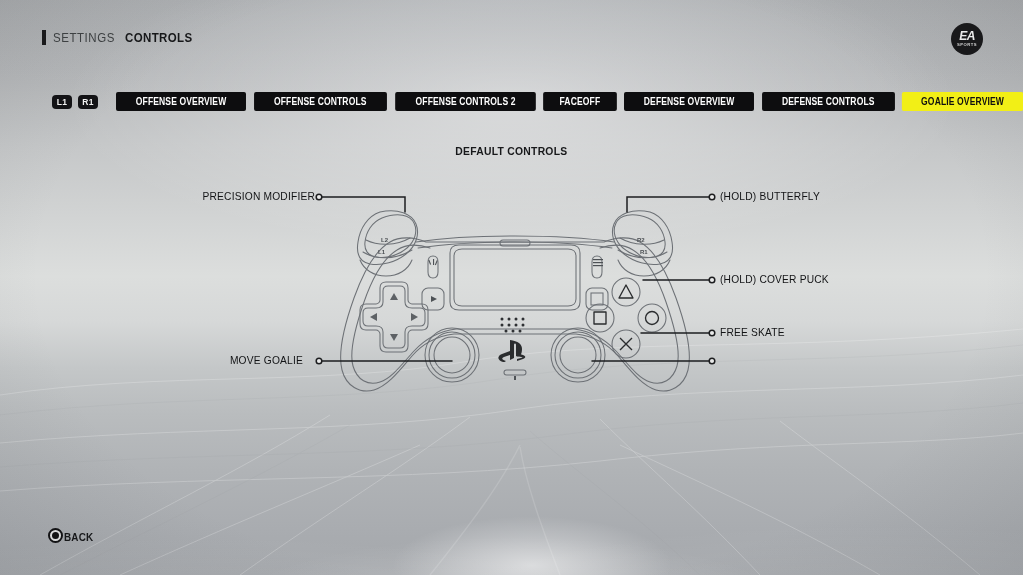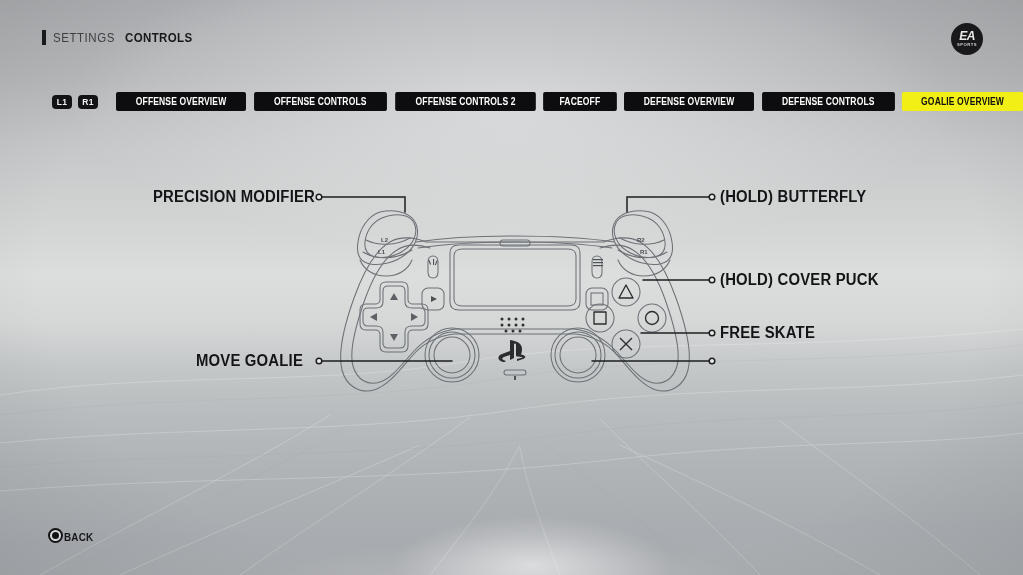--- a/index.html
+++ b/index.html
@@ -206,22 +206,22 @@
     margin-top: 2px;
     transform: scaleX(0.95);
     display: inline-block;
     text-shadow: 0 1px 0 rgba(255,255,255,0.35);
   }
 
   
   .callout {
     position: absolute;
     z-index: 7;
-    font-size: 16px;
-    font-weight: 700;
+    font-size: 11px;
+    font-weight: 400;
     color: #131416;
     letter-spacing: 0.2px;
     line-height: 11.5px;
     white-space: nowrap;
   }
   .callout .ln { display: block; transform: scaleX(0.93); transform-origin: left center; }
   .callout.right { text-align: left; }
   .callout.left { text-align: right; }
   .callout.left .ln { transform-origin: right center; }
 
@@ -346,20 +346,21 @@
           <span class="tab-label">DEFENSE CONTROLS</span>
         </div>
         <div class="tab active">
           <span class="tab-label">GOALIE OVERVIEW</span>
         </div>
       </div>
 
   </div>
 
   <div id="heading">
+    <div><span class="sub">DEFAULT CONTROLS</span></div>
   </div>
 
   <svg id="leaders" viewBox="0 0 1023 575">
     <g stroke="#1d1e20" stroke-width="1.5" fill="none" stroke-linecap="round">
 
       <path d="M322,197 L405,197 L405,212"></path>
 
       <path d="M322,361 L452,361"></path>
 
       <path d="M627,212 L627,197 L709,197"></path>

